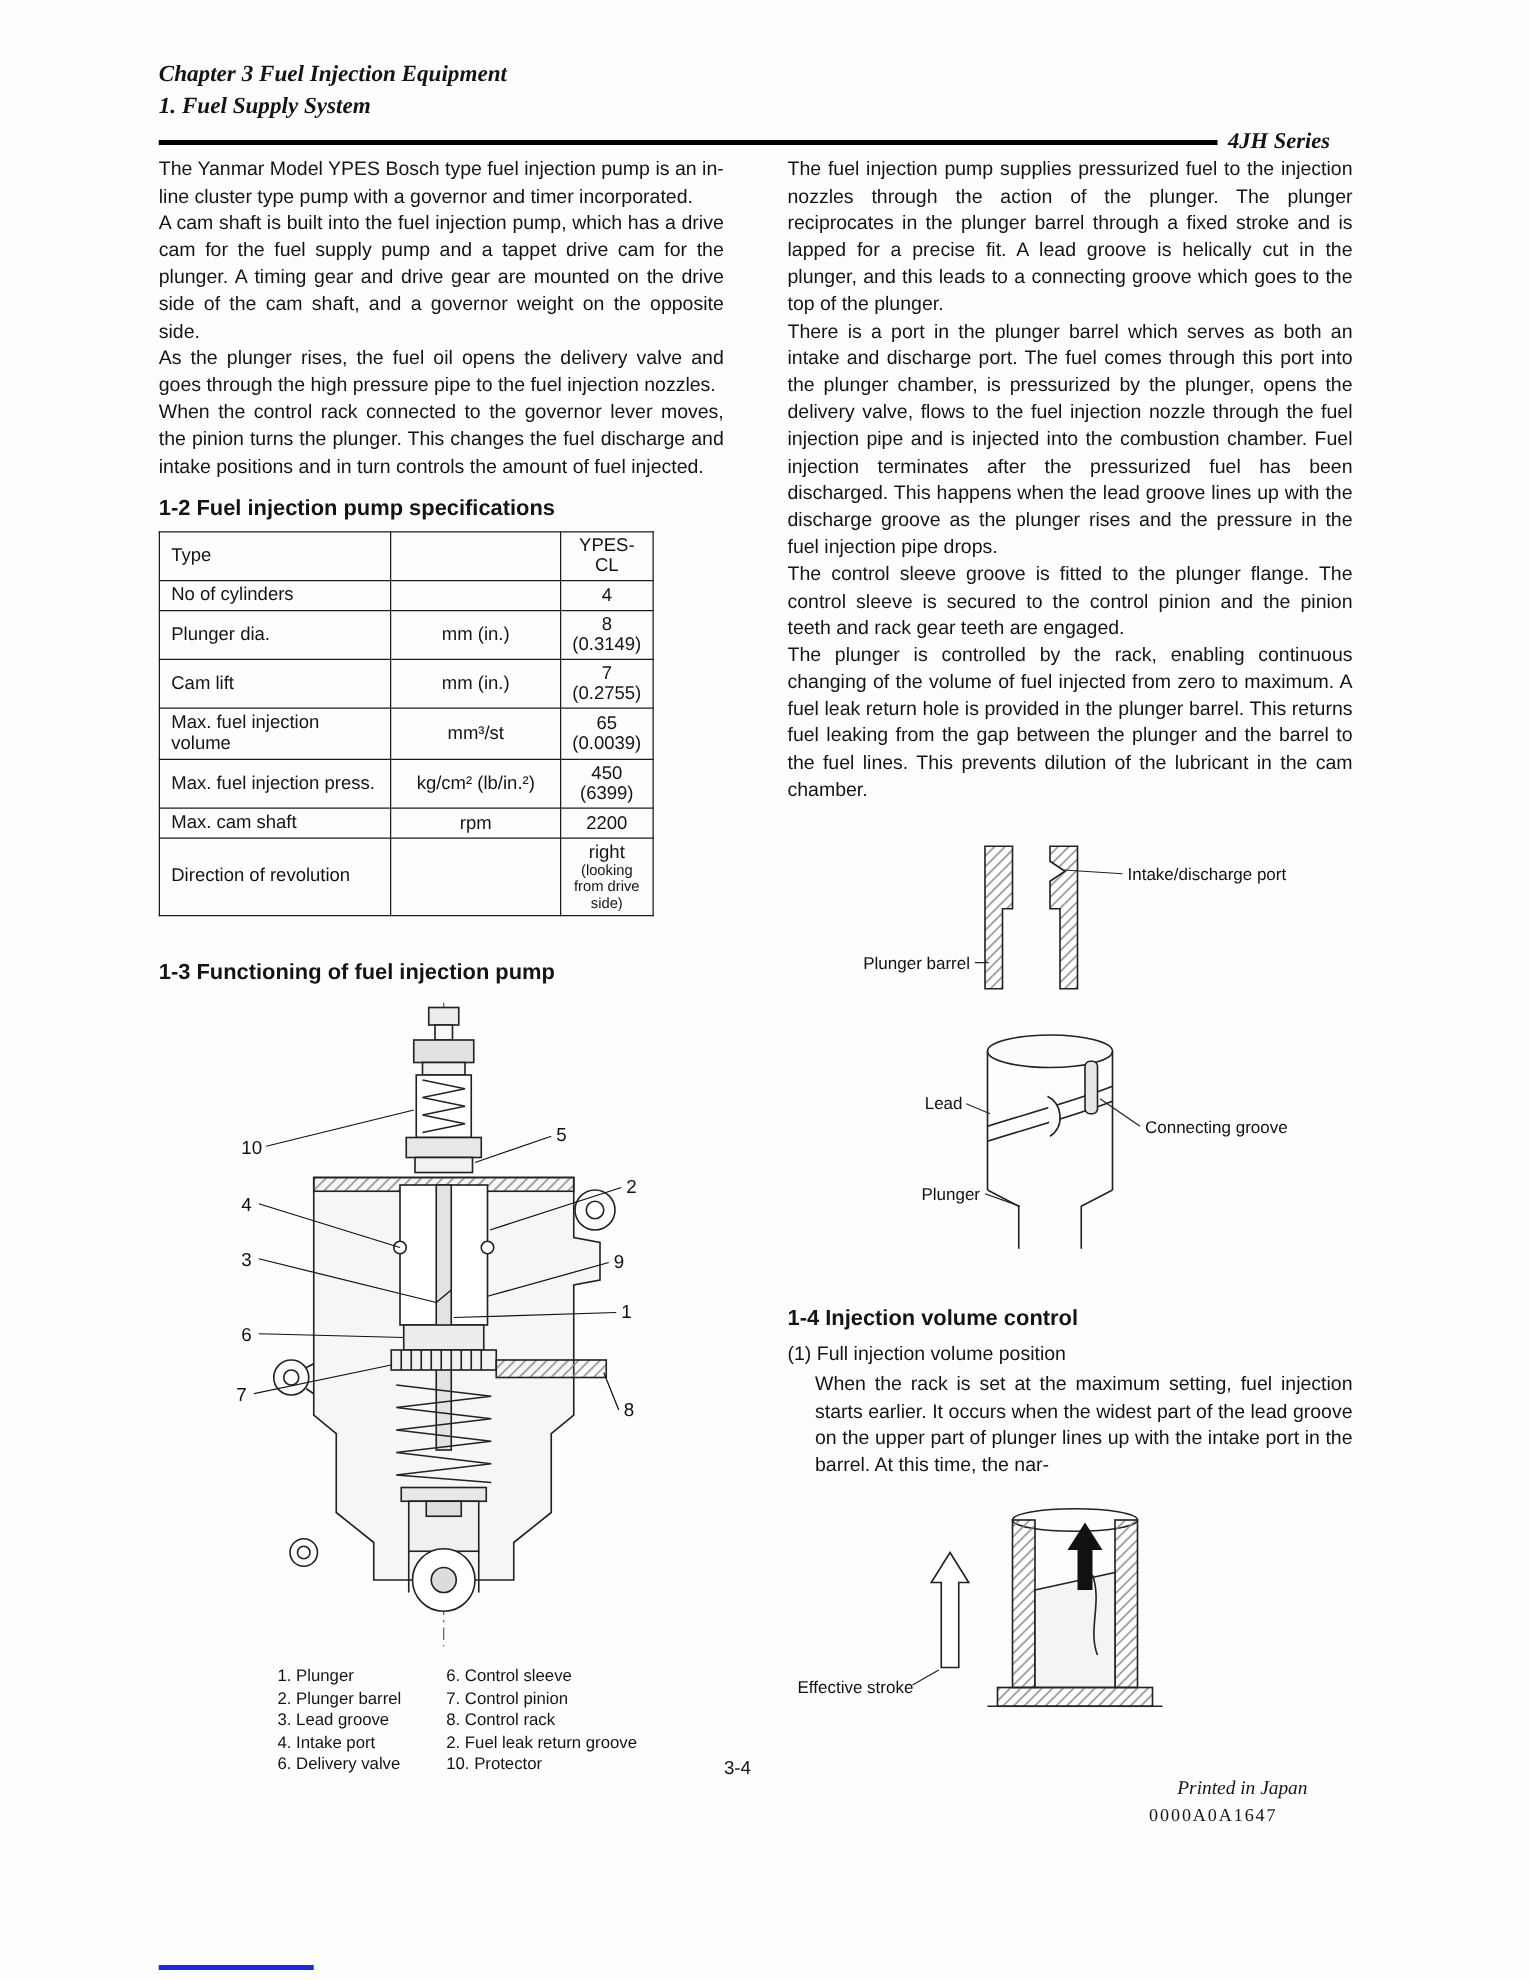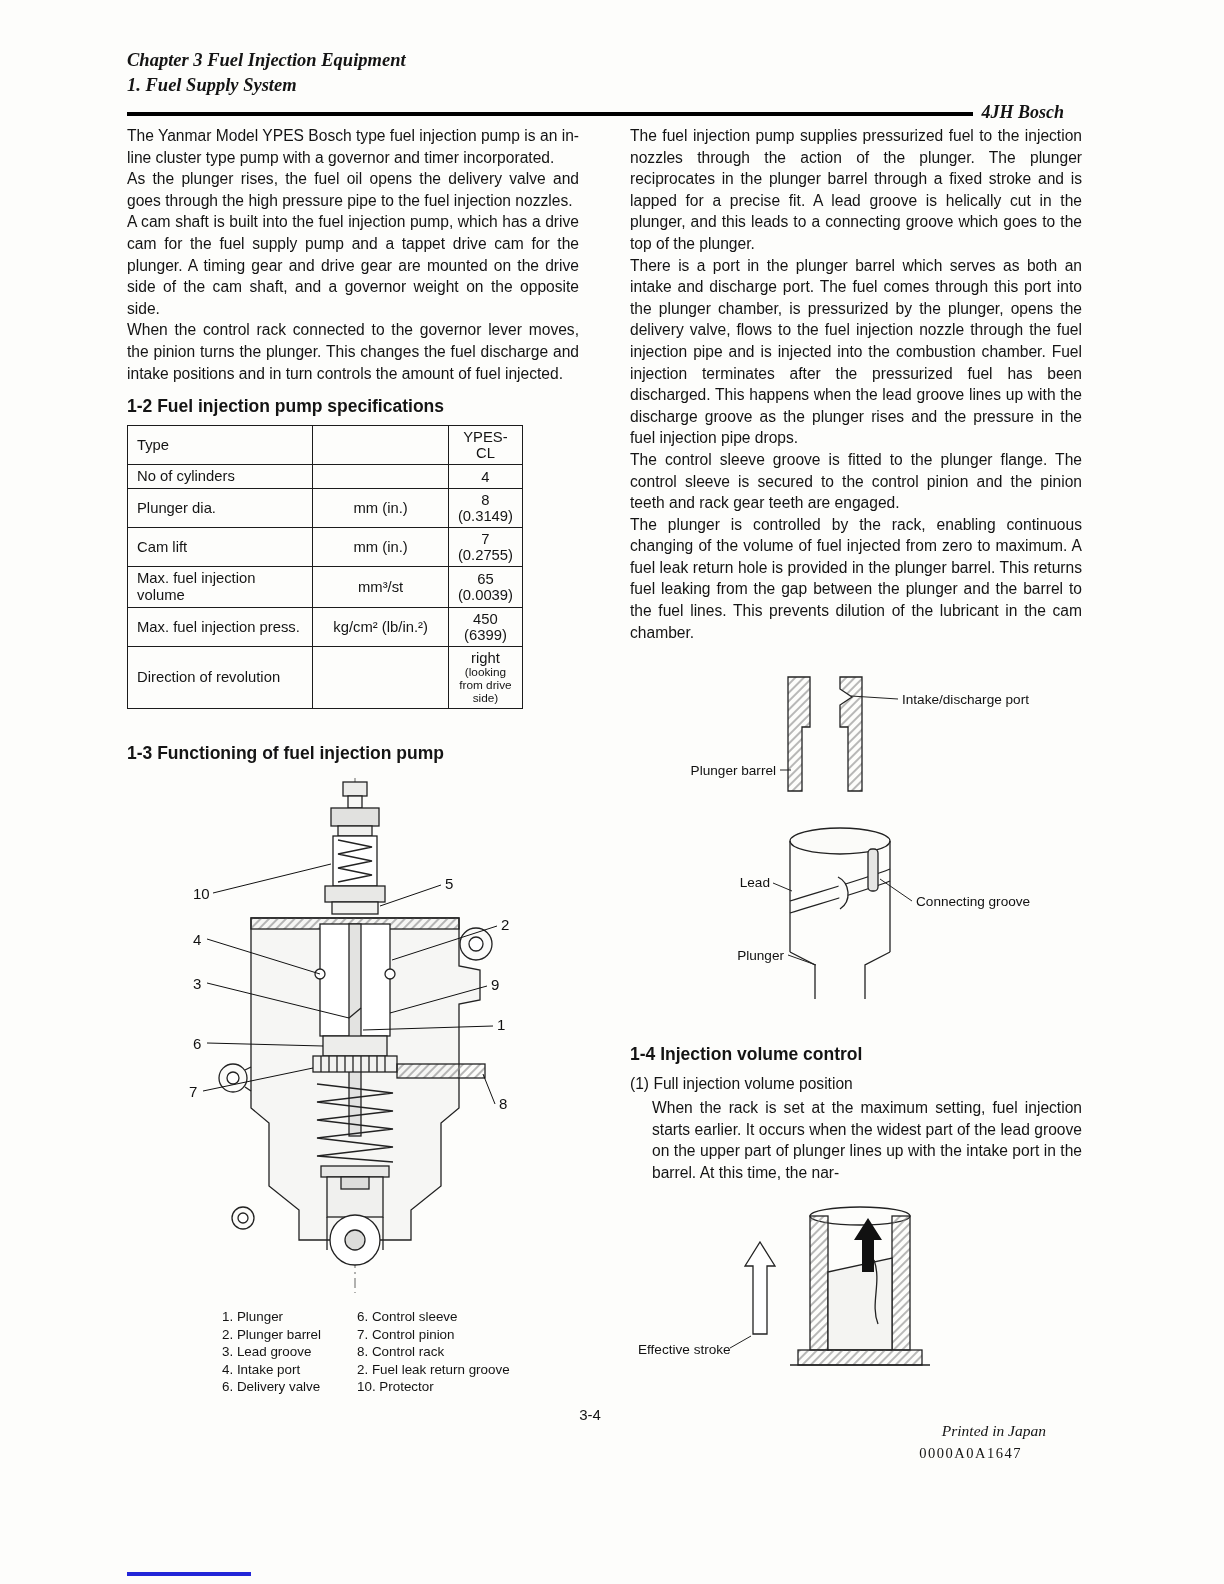--- a/index.html
+++ b/index.html
@@ -64,28 +64,28 @@
 </head>
 <body>
 
 <div class="page">
 
   <div class="hdr">
     <div class="hdr-line">Chapter 3 Fuel Injection Equipment</div>
     <div class="hdr-line">1. Fuel Supply System</div>
     <div class="rule-row">
       <div class="rule"></div>
-      <span class="series">4JH Bosch</span>
+      <span class="series">4JH Series</span>
     </div>
   </div>
 
   <div class="col col-left">
     <p>The Yanmar Model YPES Bosch type fuel injection pump is an in-line cluster type pump with a governor and timer incorporated.</p>
+    <p>A cam shaft is built into the fuel injection pump, which has a drive cam for the fuel supply pump and a tappet drive cam for the plunger. A timing gear and drive gear are mounted on the drive side of the cam shaft, and a governor weight on the opposite side.</p>
     <p>As the plunger rises, the fuel oil opens the delivery valve and goes through the high pressure pipe to the fuel injection nozzles.</p>
-    <p>A cam shaft is built into the fuel injection pump, which has a drive cam for the fuel supply pump and a tappet drive cam for the plunger. A timing gear and drive gear are mounted on the drive side of the cam shaft, and a governor weight on the opposite side.</p>
     <p>When the control rack connected to the governor lever moves, the pinion turns the plunger. This changes the fuel discharge and intake positions and in turn controls the amount of fuel injected.</p>
 
     <h3 class="section-title t-spec">1-2 Fuel injection pump specifications</h3>
 
     <table class="spec">
       <tbody>
         <tr>
           <td class="item">Type</td>
           <td class="unit"></td>
           <td class="value">YPES-CL</td>
@@ -107,20 +107,25 @@
         </tr>
         <tr>
           <td class="item">Max. fuel injection volume</td>
           <td class="unit">mm³/st</td>
           <td class="value">65 (0.0039)</td>
         </tr>
         <tr>
           <td class="item">Max. fuel injection press.</td>
           <td class="unit">kg/cm² (lb/in.²)</td>
           <td class="value">450 (6399)</td>
+        </tr>
+        <tr>
+          <td class="item">Max. cam shaft</td>
+          <td class="unit">rpm</td>
+          <td class="value">2200</td>
         </tr>
         <tr>
           <td class="item">Direction of revolution</td>
           <td class="unit"></td>
           <td class="value">
             <span>right</span>
             <span class="value-note">(looking from drive side)</span>
           </td>
         </tr>
       </tbody>

